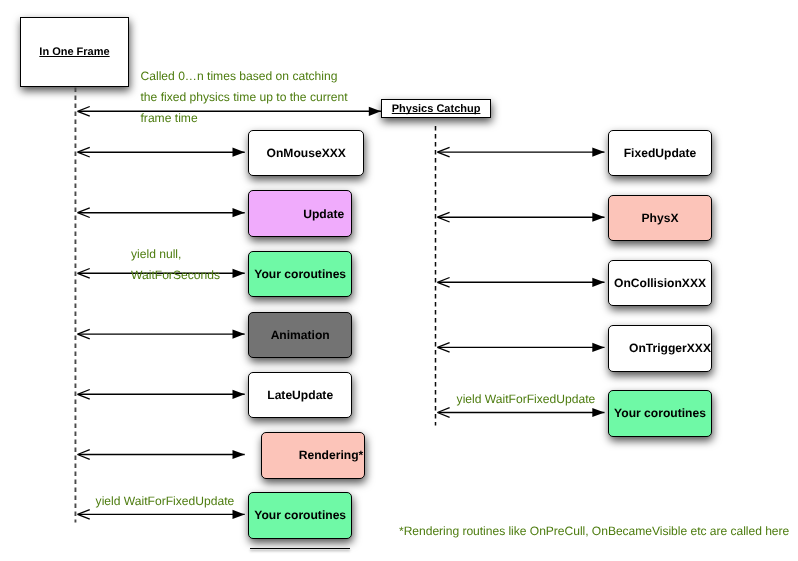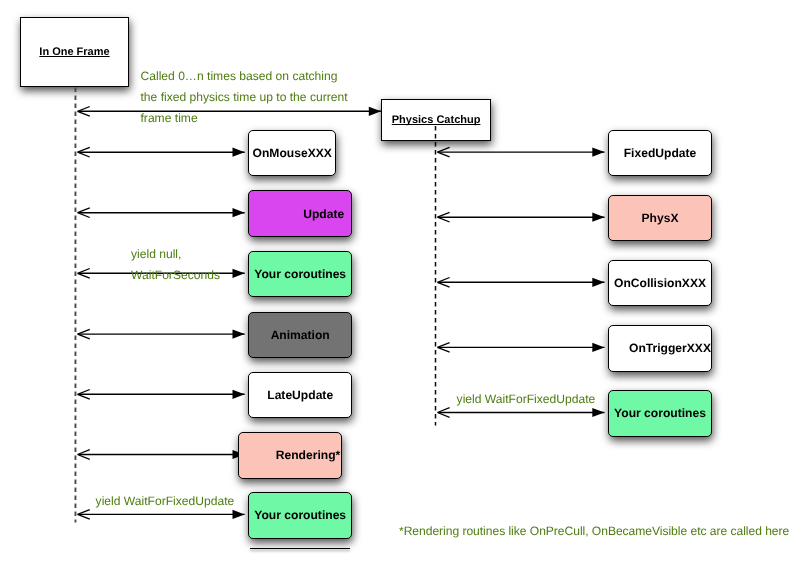--- a/index.html
+++ b/index.html
@@ -23,21 +23,21 @@
 </style>
 </head>
 <body>
 
 <div id="stage">
 
   <div class="node hdr" style="left:20px;top:17px;width:109px;height:69.5px;">
     <span class="u">In One Frame</span>
   </div>
 
-  <div class="node hdr" style="left:381.4px;top:99.1px;width:109.4px;height:42px;">
+  <div class="node hdr" style="left:381.4px;top:99.1px;width:109.4px;height:19px;">
     <span class="u">Physics Catchup</span>
   </div>
 
   <svg class="layer" viewBox="0 0 798 561" id="svglayer">
       <line x1="75.45" y1="87.4" x2="75.45" y2="522.5" stroke="#4a4a4a" stroke-width="1.9" stroke-dasharray="4.5 3.5"></line>
       <line x1="435.5" y1="126" x2="435.5" y2="425.5" stroke="#0a0a0a" stroke-width="1.5" stroke-dasharray="4.6 3.4"></line>
       <g>
         <line x1="78.75" y1="111.3" x2="381" y2="111.3" stroke="#000" stroke-width="1.4"></line>
         <line x1="77.55" y1="111.3" x2="89.75" y2="106.5" stroke="#000" stroke-width="1.25" stroke-linecap="butt"></line>
         <line x1="77.55" y1="111.3" x2="89.75" y2="116.1" stroke="#000" stroke-width="1.25" stroke-linecap="butt"></line>
@@ -111,36 +111,36 @@
       </g>
       <g>
         <line x1="438.59999999999997" y1="412.5" x2="604.5" y2="412.5" stroke="#000" stroke-width="1.4"></line>
         <line x1="437.4" y1="412.5" x2="449.59999999999997" y2="407.7" stroke="#000" stroke-width="1.25" stroke-linecap="butt"></line>
         <line x1="437.4" y1="412.5" x2="449.59999999999997" y2="417.3" stroke="#000" stroke-width="1.25" stroke-linecap="butt"></line>
         <path d="M 604.5 412.5 L 592.3 407.9 L 592.3 417.1 Z" fill="#000"></path>
       </g>
     </svg>
 
   <div id="leftcol">
-      <div class="node rounded" style="left: 248.2px; top: 129.8px; width: 88px; height: 46.6px; background: rgb(255, 255, 255); text-align: right;">
+      <div class="node rounded" style="left: 248.2px; top: 129.8px; width: 116px; height: 46.6px; background: rgb(255, 255, 255); text-align: right;">
         <span>OnMouseXXX</span>
       </div>
-      <div class="node rounded" style="left: 248.2px; top: 190.3px; width: 104px; height: 46.6px; background: #d946ef; padding-left: 47px;">
+      <div class="node rounded" style="left: 248.2px; top: 190.3px; width: 104px; height: 46.6px; background: #f0abfc; padding-left: 47px;">
         <span>Update</span>
       </div>
       <div class="node rounded" style="left: 248.2px; top: 250.9px; width: 104px; height: 46.6px; background: rgb(111, 249, 166);">
         <span>Your coroutines</span>
       </div>
       <div class="node rounded" style="left: 248.2px; top: 311.7px; width: 104px; height: 46.6px; background: #737373;">
         <span>Animation</span>
       </div>
       <div class="node rounded" style="left: 248.2px; top: 371.9px; width: 104px; height: 46.6px; background: rgb(255, 255, 255);">
         <span>LateUpdate</span>
       </div>
-      <div class="node rounded" style="left: 238px; top: 432.1px; width: 104px; height: 46.6px; background: rgb(252, 196, 185); padding-left: 36px;">
+      <div class="node rounded" style="left: 261px; top: 432.1px; width: 104px; height: 46.6px; background: rgb(252, 196, 185); padding-left: 36px;">
         <span>Rendering*</span>
       </div>
       <div class="node rounded" style="left: 248.2px; top: 492px; width: 104px; height: 46.6px; background: rgb(111, 249, 166);">
         <span>Your coroutines</span>
       </div>
     </div>
   <div id="rightcol">
       <div class="node rounded" style="left: 608px; top: 129.7px; width: 104px; height: 46.6px; background: rgb(255, 255, 255);">
         <span>FixedUpdate</span>
       </div>

